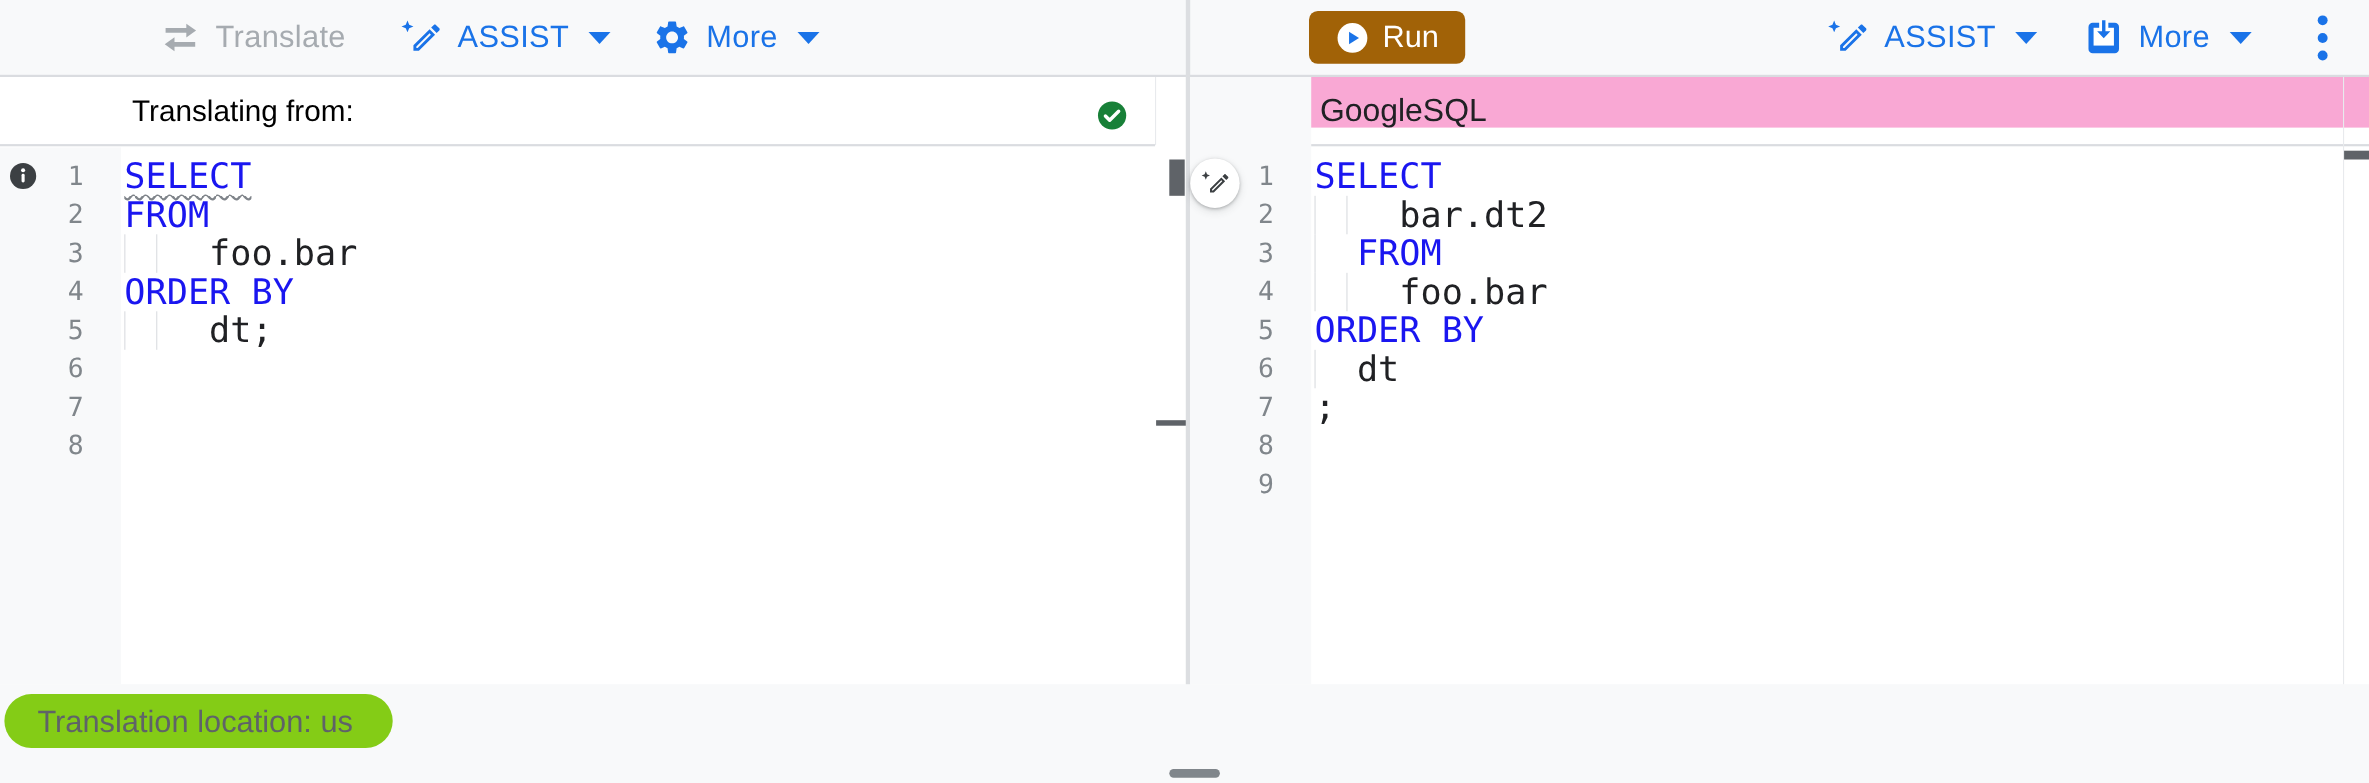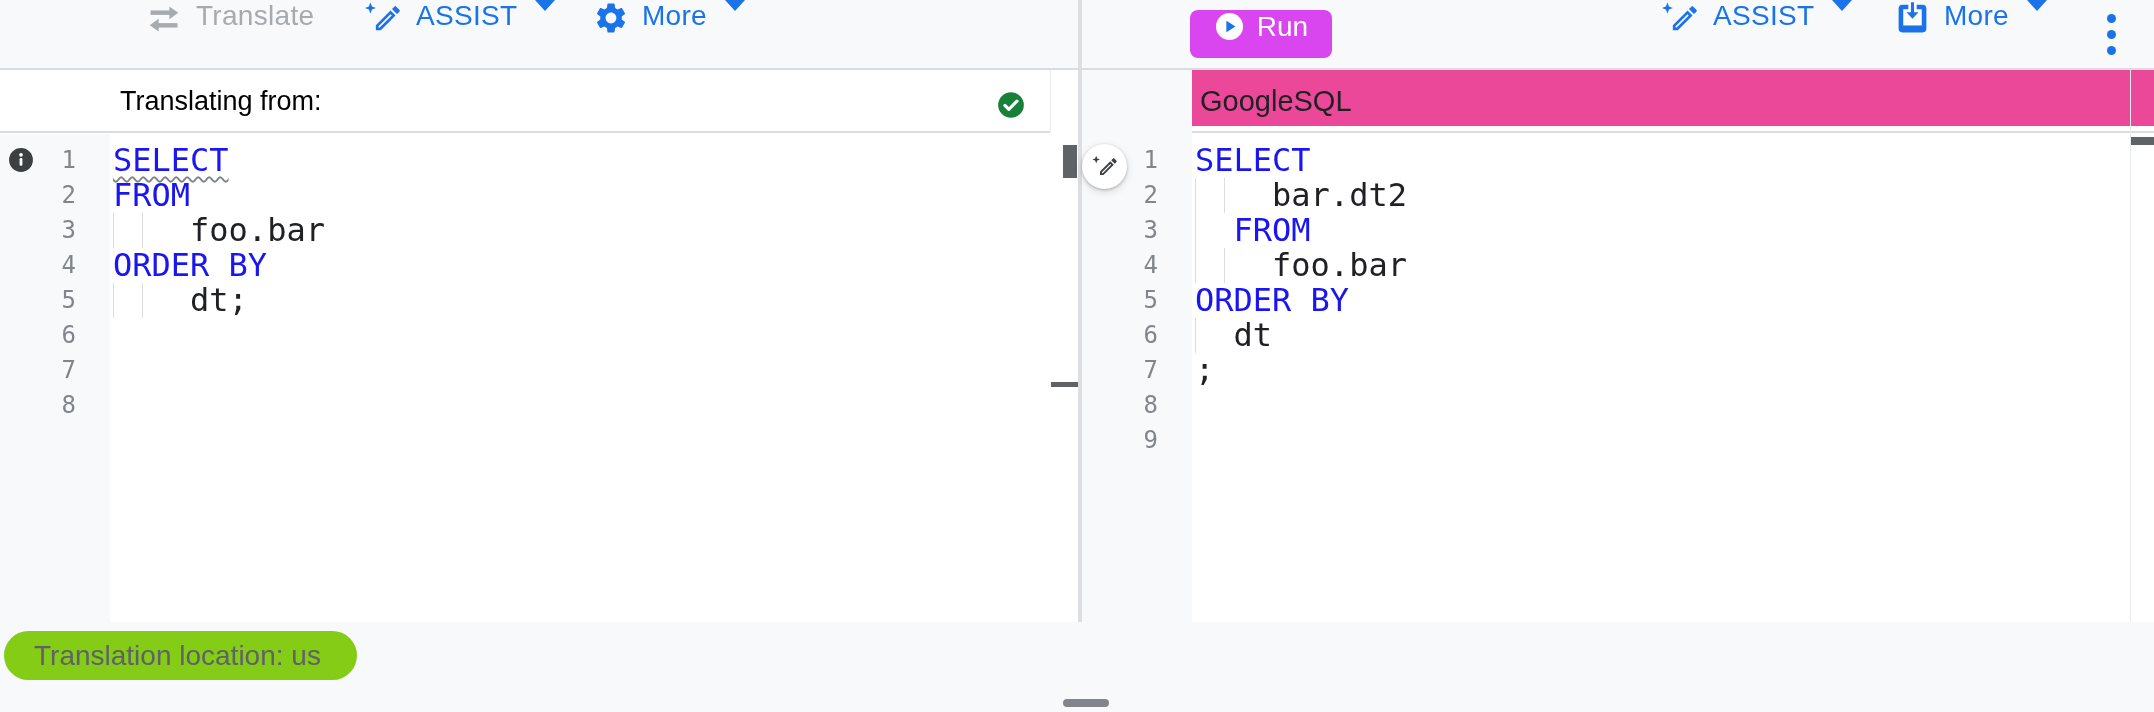--- a/index.html
+++ b/index.html
@@ -2,31 +2,31 @@
 <html><head>
 <meta charset="utf-8">
 <style>
   html,body{margin:0;padding:0}
   body{position:relative;width:2154px;height:712px;overflow:hidden;background:#f8f9fa;
        font-family:"Liberation Sans",sans-serif;color:#202124}
 
   
   .toolbar{position:absolute;left:0;top:0;width:2154px;height:70px;background:#f8f9fa;
            border-bottom:2px solid #dadce0;box-sizing:border-box}
-  .tb-btn{position:absolute;top:0;height:68px;display:flex;gap:13px;
+  .tb-btn{position:absolute;top:0;height:68px;display:flex;align-items:center;gap:13px;
           background:none;border:none;padding:0;cursor:pointer;
           font-family:"Liberation Sans",sans-serif;font-size:28px;font-weight:500;color:#1a73e8;letter-spacing:.3px}
   .tb-btn.disabled{color:#a6abb0;cursor:default}
   .caret{width:0;height:0;border-left:10px solid transparent;border-right:10px solid transparent;
          border-top:11px solid currentColor;margin-left:5px}
   .btn-translate{left:145px}
   .btn-assist-left{left:363px}
   .btn-more{left:593px}
   .run-btn{position:absolute;left:1190px;top:10px;width:142px;height:48px;border:none;border-radius:8px;
-           background:#d946ef;color:#fff;display:flex;justify-content:center;gap:12px;
+           background:#a16207;color:#fff;display:flex;align-items:center;justify-content:center;gap:12px;
            font-family:"Liberation Sans",sans-serif;font-size:28px;font-weight:500;cursor:pointer}
   .btn-assist-right{left:1660px}
   .btn-save{left:1894px}
   .dots-btn{position:absolute;left:2098px;top:0;height:68px;width:26px;display:flex;flex-direction:column;
             justify-content:center;align-items:center;gap:7px;background:none;border:none;cursor:pointer}
   .dot{width:9px;height:9px;border-radius:50%;background:#1a73e8}
 
   
   .panel-bg-left{position:absolute;left:0;top:70px;width:1078px;height:552px;background:#fff}
   .panel-bg-right{position:absolute;left:1082px;top:70px;width:1072px;height:552px;background:#fff}
@@ -38,21 +38,21 @@
   .dialect{position:absolute;left:361px;top:0;height:63px;display:flex;align-items:center;
            background:none;border:none;padding:0;cursor:pointer;
            font-family:"Liberation Sans",sans-serif;font-size:29px;color:#202124}
   .dialect .caret{border-top-color:#202124;margin-left:18px;border-left-width:10px;border-right-width:10px;border-top-width:11px}
   .src-header-border{position:absolute;left:0;top:131px;width:1050px;height:2px;background:#dadce0}
   .src-header-edge{position:absolute;left:1050px;top:70px;width:1px;height:62px;background:#e8eaed}
   .check{position:absolute;left:997px;top:91px;width:28px;height:28px}
 
   
   .tgt-gutter-strip{position:absolute;left:1082px;top:70px;width:110px;height:552px;background:#f8f9fa}
-  .tgt-header{position:absolute;left:1192px;top:70px;width:962px;height:56px;background:#ec4899}
+  .tgt-header{position:absolute;left:1192px;top:70px;width:962px;height:46px;background:#f9a8d4}
   .tgt-header .hdr-title{position:absolute;left:8px;top:0;line-height:63px;font-size:29px;color:#202124}
   .tgt-header-border{position:absolute;left:1192px;top:131px;width:962px;height:2px;background:#dadce0}
 
   
   .src-gutter-strip{position:absolute;left:0;top:134px;width:110px;height:488px;background:#f8f9fa}
   .editor{position:absolute;top:134px;height:488px}
   .editor-src{left:0;width:1078px}
   .editor-tgt{left:1082px;width:1048px}
   .gutter{position:absolute;left:0;top:9px;width:110px}
   .line-num{height:35px;line-height:35px;text-align:right;padding-right:34px;box-sizing:border-box;

